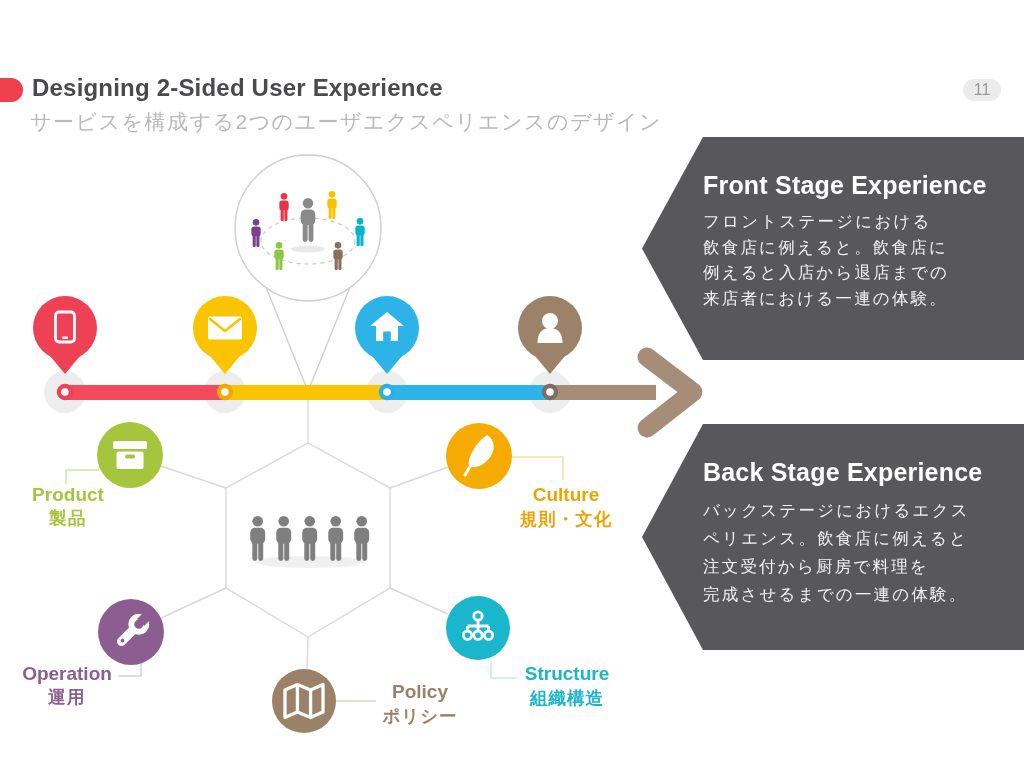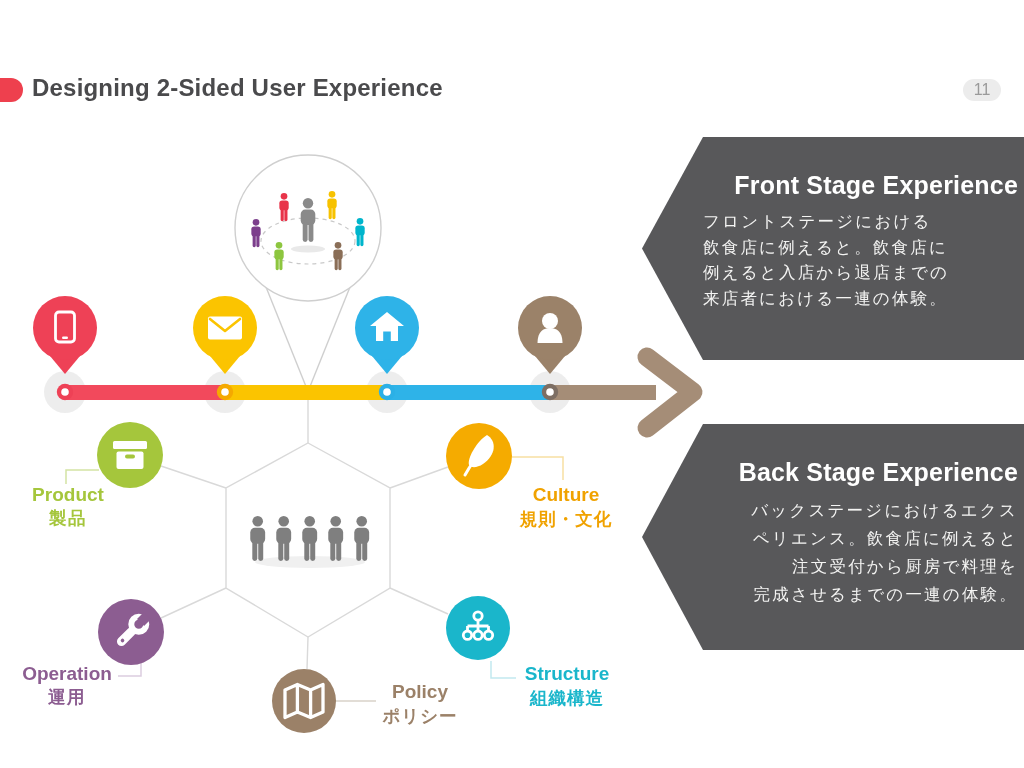--- a/index.html
+++ b/index.html
@@ -10,33 +10,34 @@
   .title{position:absolute;left:32px;top:74px;font-size:24px;font-weight:bold;color:#4a4a4c;letter-spacing:.2px;}
   .subtitle{position:absolute;left:30px;top:108px;font-size:21px;color:#b9b9b9;letter-spacing:1.5px;}
   .page-badge{position:absolute;left:963px;top:79px;width:38px;height:22px;border-radius:11px;background:#ececec;
               color:#9a9a9a;font-size:16px;display:flex;align-items:center;justify-content:center;}
   
   .banner{position:absolute;left:642px;width:382px;background:#58585a;color:#fff;
           clip-path:polygon(61px 0%,100% 0%,100% 100%,61px 100%,0% 50%);box-sizing:border-box;
           padding:34px 6px 0 61px;}
   .banner.front{top:137px;height:223px;}
   .banner.back{top:424px;height:226px;}
-  .banner-title{font-size:25px;font-weight:bold;letter-spacing:.2px;text-align:right;}
+  .banner-title{font-size:25px;font-weight:bold;letter-spacing:.2px;}
   .banner-body{margin-top:9px;font-size:16.5px;line-height:25.5px;letter-spacing:2.2px;color:#f4f4f3;white-space:pre-line;}
-  .banner.back .banner-body{line-height:28px;text-align:right;}
+  .banner.back .banner-body{line-height:28px;}
   svg.diagram{position:absolute;left:0;top:0;}
   svg text{font-family:"Liberation Sans","DejaVu Sans",sans-serif;}
 </style>
 </head>
 <body>
 
 <div class="slide">
 
   <div class="accent"></div>
   <div class="title">Designing 2-Sided User Experience</div>
+  <div class="subtitle">サービスを構成する2つのユーザエクスペリエンスのデザイン</div>
   <div class="page-badge">
     <span>11</span>
   </div>
 
   <svg class="diagram" width="1024" height="768" viewBox="0 0 1024 768">
     <defs>
       <g id="fig">
         <circle cx="10.5" cy="5.2" r="5.2"></circle>
         <rect x="3.2" y="11.6" width="14.6" height="15.5" rx="4.5"></rect>
         <rect x="5.2" y="24" width="4.9" height="20" rx="2.4"></rect>

